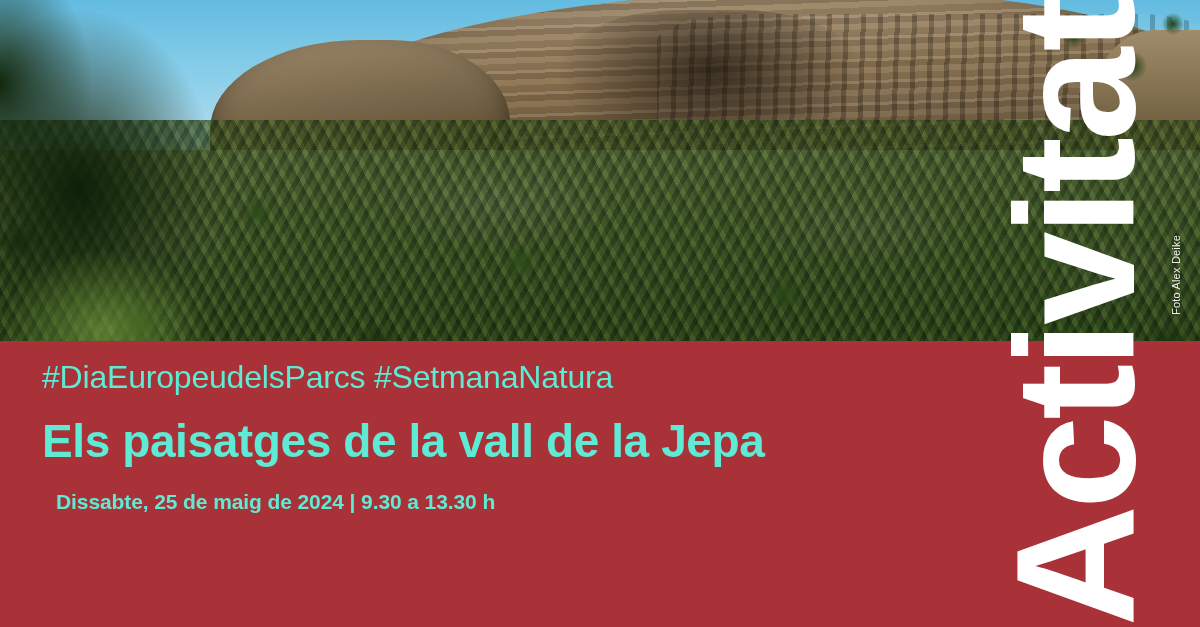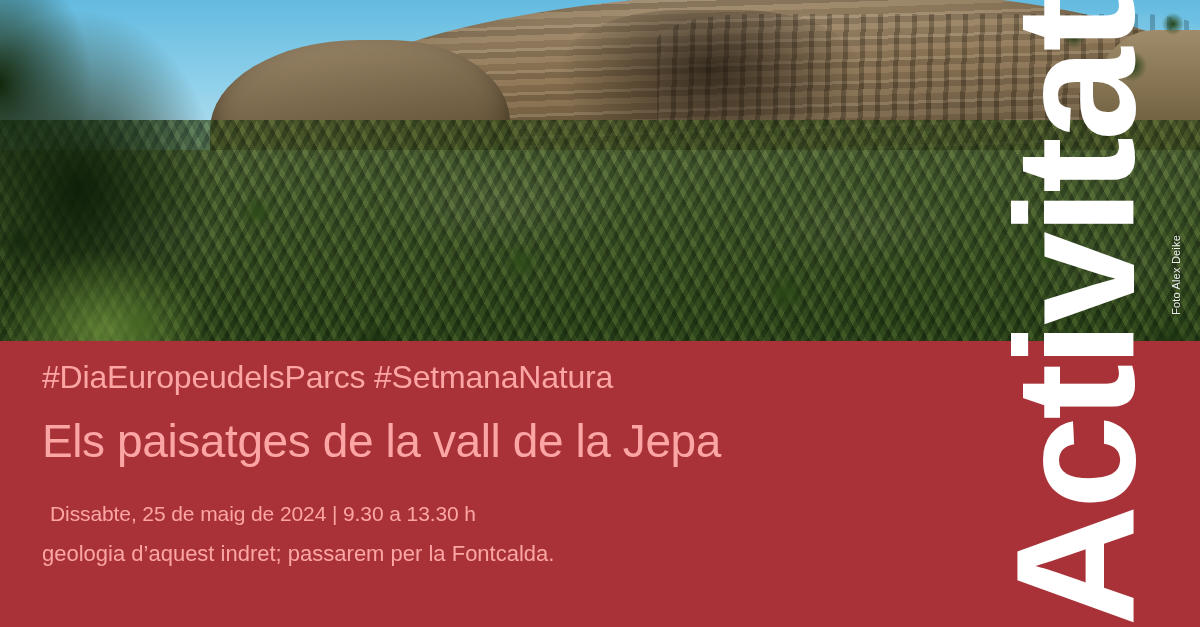--- a/index.html
+++ b/index.html
@@ -143,36 +143,36 @@
     left:0; top:341px;
     width:1200px; height:286px;
     background:#a93238;
   }
 
   
   .copy{
     position:absolute;
     left:42px; top:341px;
     width:930px; height:286px;
-    color:#fca5a5;
+    color:#5eead4;
   }
   .hashtags{
     position:absolute; left:0; top:19px;
     font-size:32px; font-weight:400; letter-spacing:-.2px;
     line-height:1.1; white-space:nowrap;
   }
   .headline{
     position:absolute; left:0; top:75px;
-    font-size:46px; font-weight:400; letter-spacing:-.4px;
+    font-size:46px; font-weight:700; letter-spacing:-.4px;
     line-height:1.1; white-space:nowrap;
   }
   .when{
-    position:absolute; left:8px; top:148px;
-    font-size:21px; font-weight:400; letter-spacing:-.1px;
-    line-height:1.2; white-space:nowrap;margin-top:12px;
+    position:absolute; left:14px; top:148px;
+    font-size:21px; font-weight:700; letter-spacing:-.1px;
+    line-height:1.2; white-space:nowrap;
   }
   .desc{
     position:absolute; left:0; top:198px;
     width:880px;
     font-size:22px; font-weight:400; line-height:1.32;
   }
   .desc span{ display:block; white-space:nowrap; }
 
   
   .vert-wrap{
@@ -230,21 +230,20 @@
   <div class="band"></div>
 
   <div class="copy">
     <div class="hashtags">#DiaEuropeudelsParcs #SetmanaNatura</div>
 
     <h1 class="headline">Els paisatges de la vall de la Jepa</h1>
 
     <div class="when">Dissabte, 25 de maig de 2024 | 9.30 a 13.30 h</div>
 
     <div class="desc">
-      <span>geologia d’aquest indret; passarem per la Fontcalda.</span>
     </div>
   </div>
 
   <div class="vert-wrap">
     <div class="vert-word">Activitat</div>
   </div>
 
   <div class="credit">Foto Alex Deike</div>
 
 </div>

